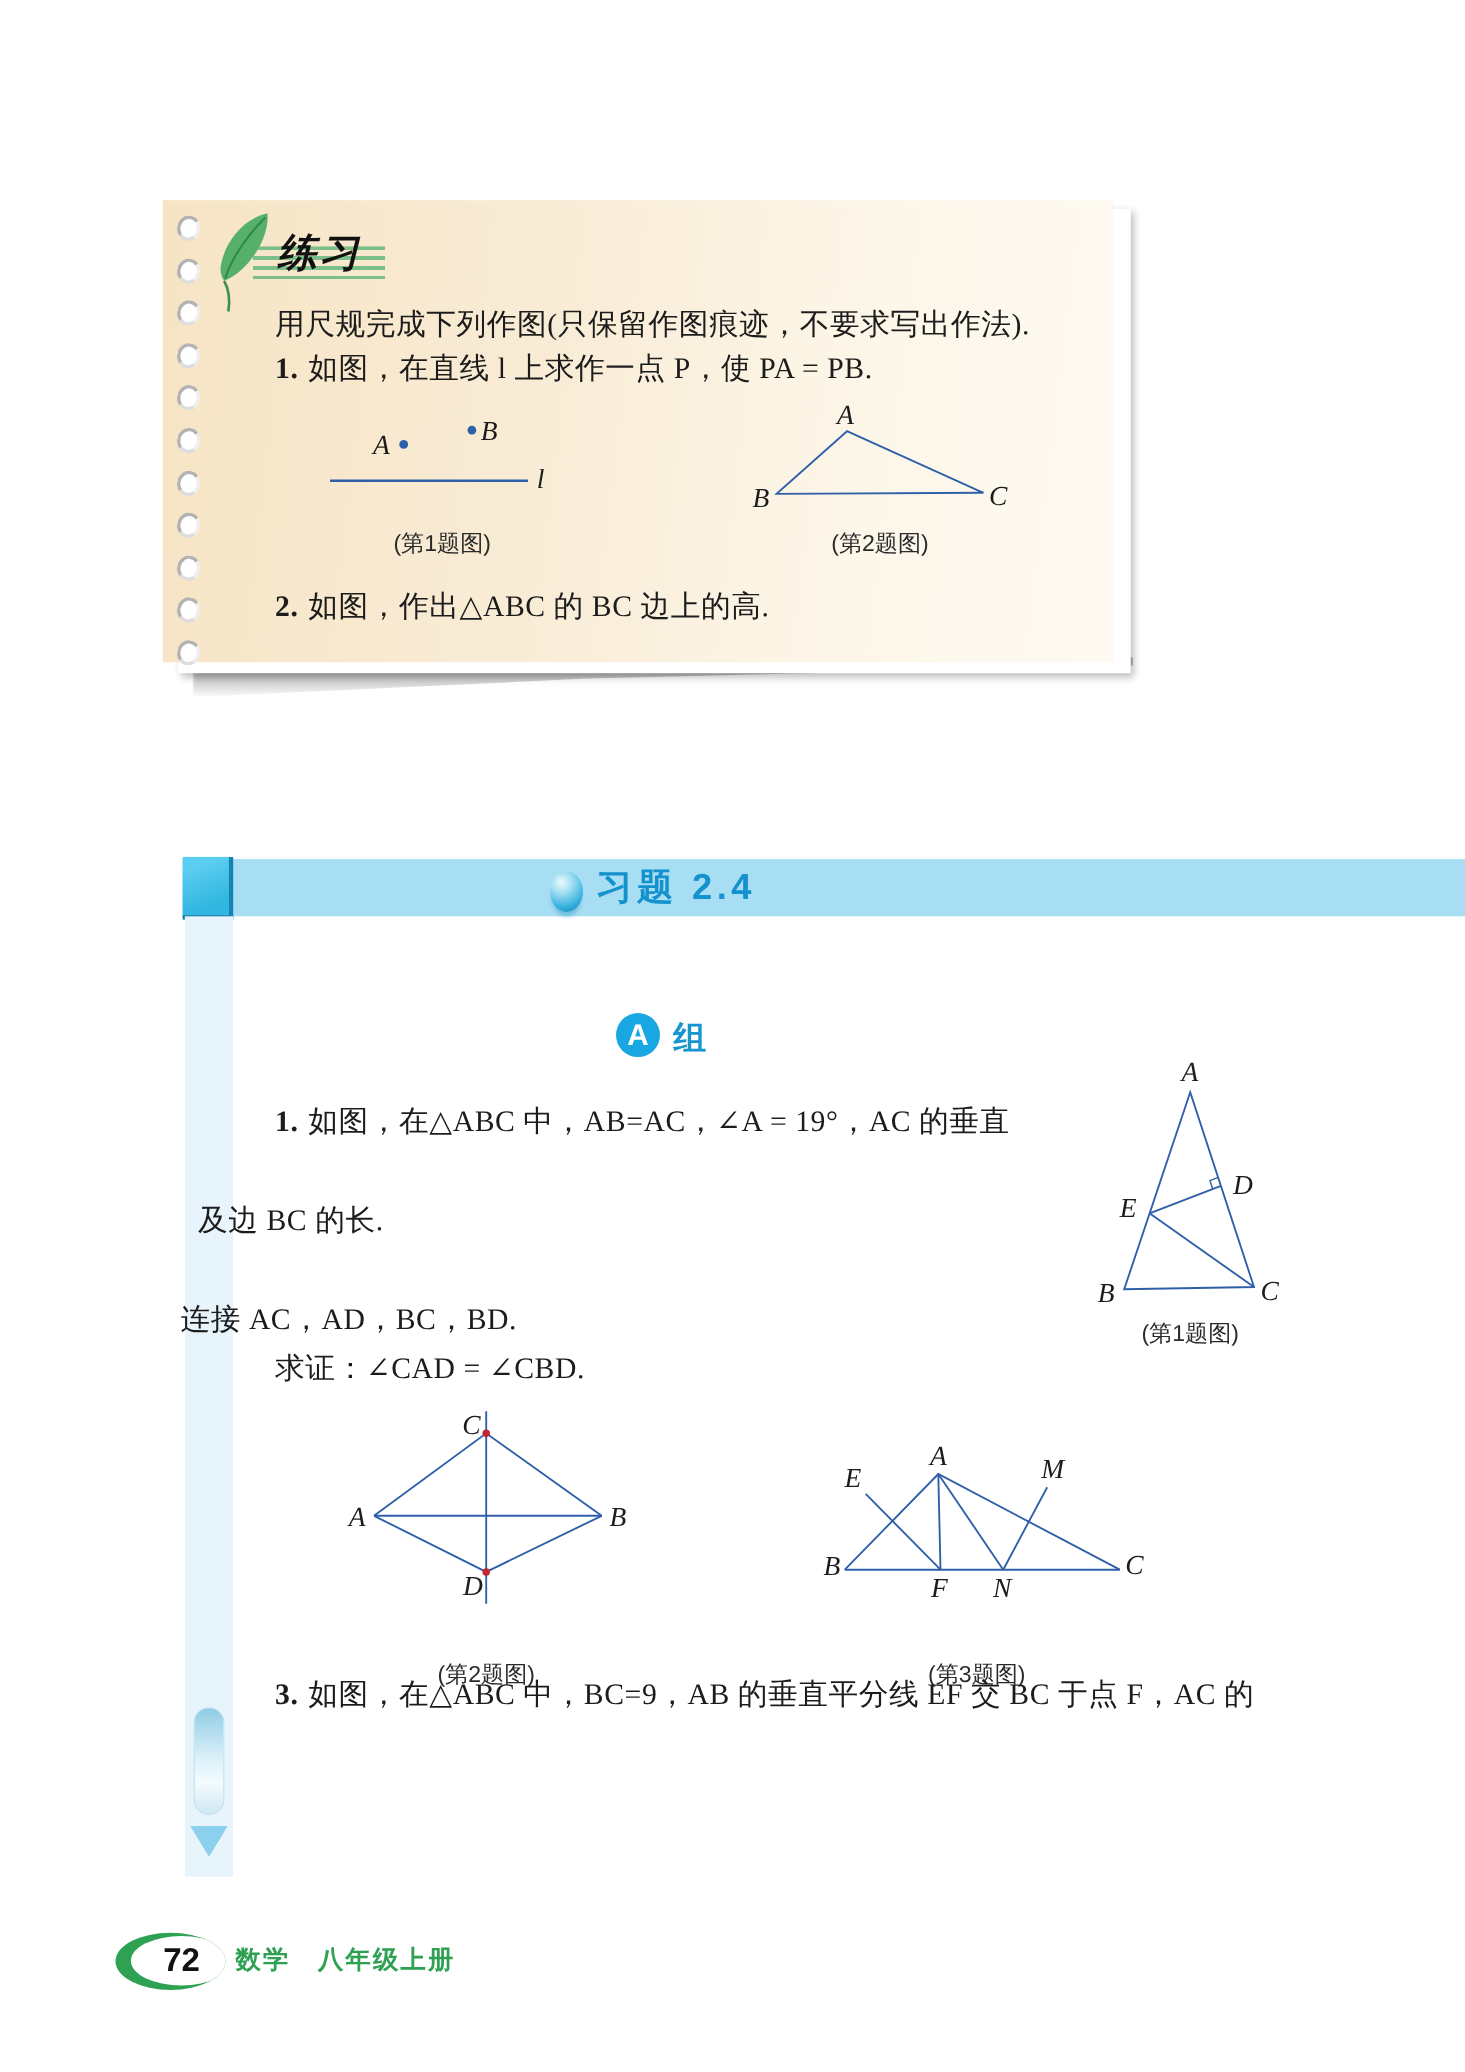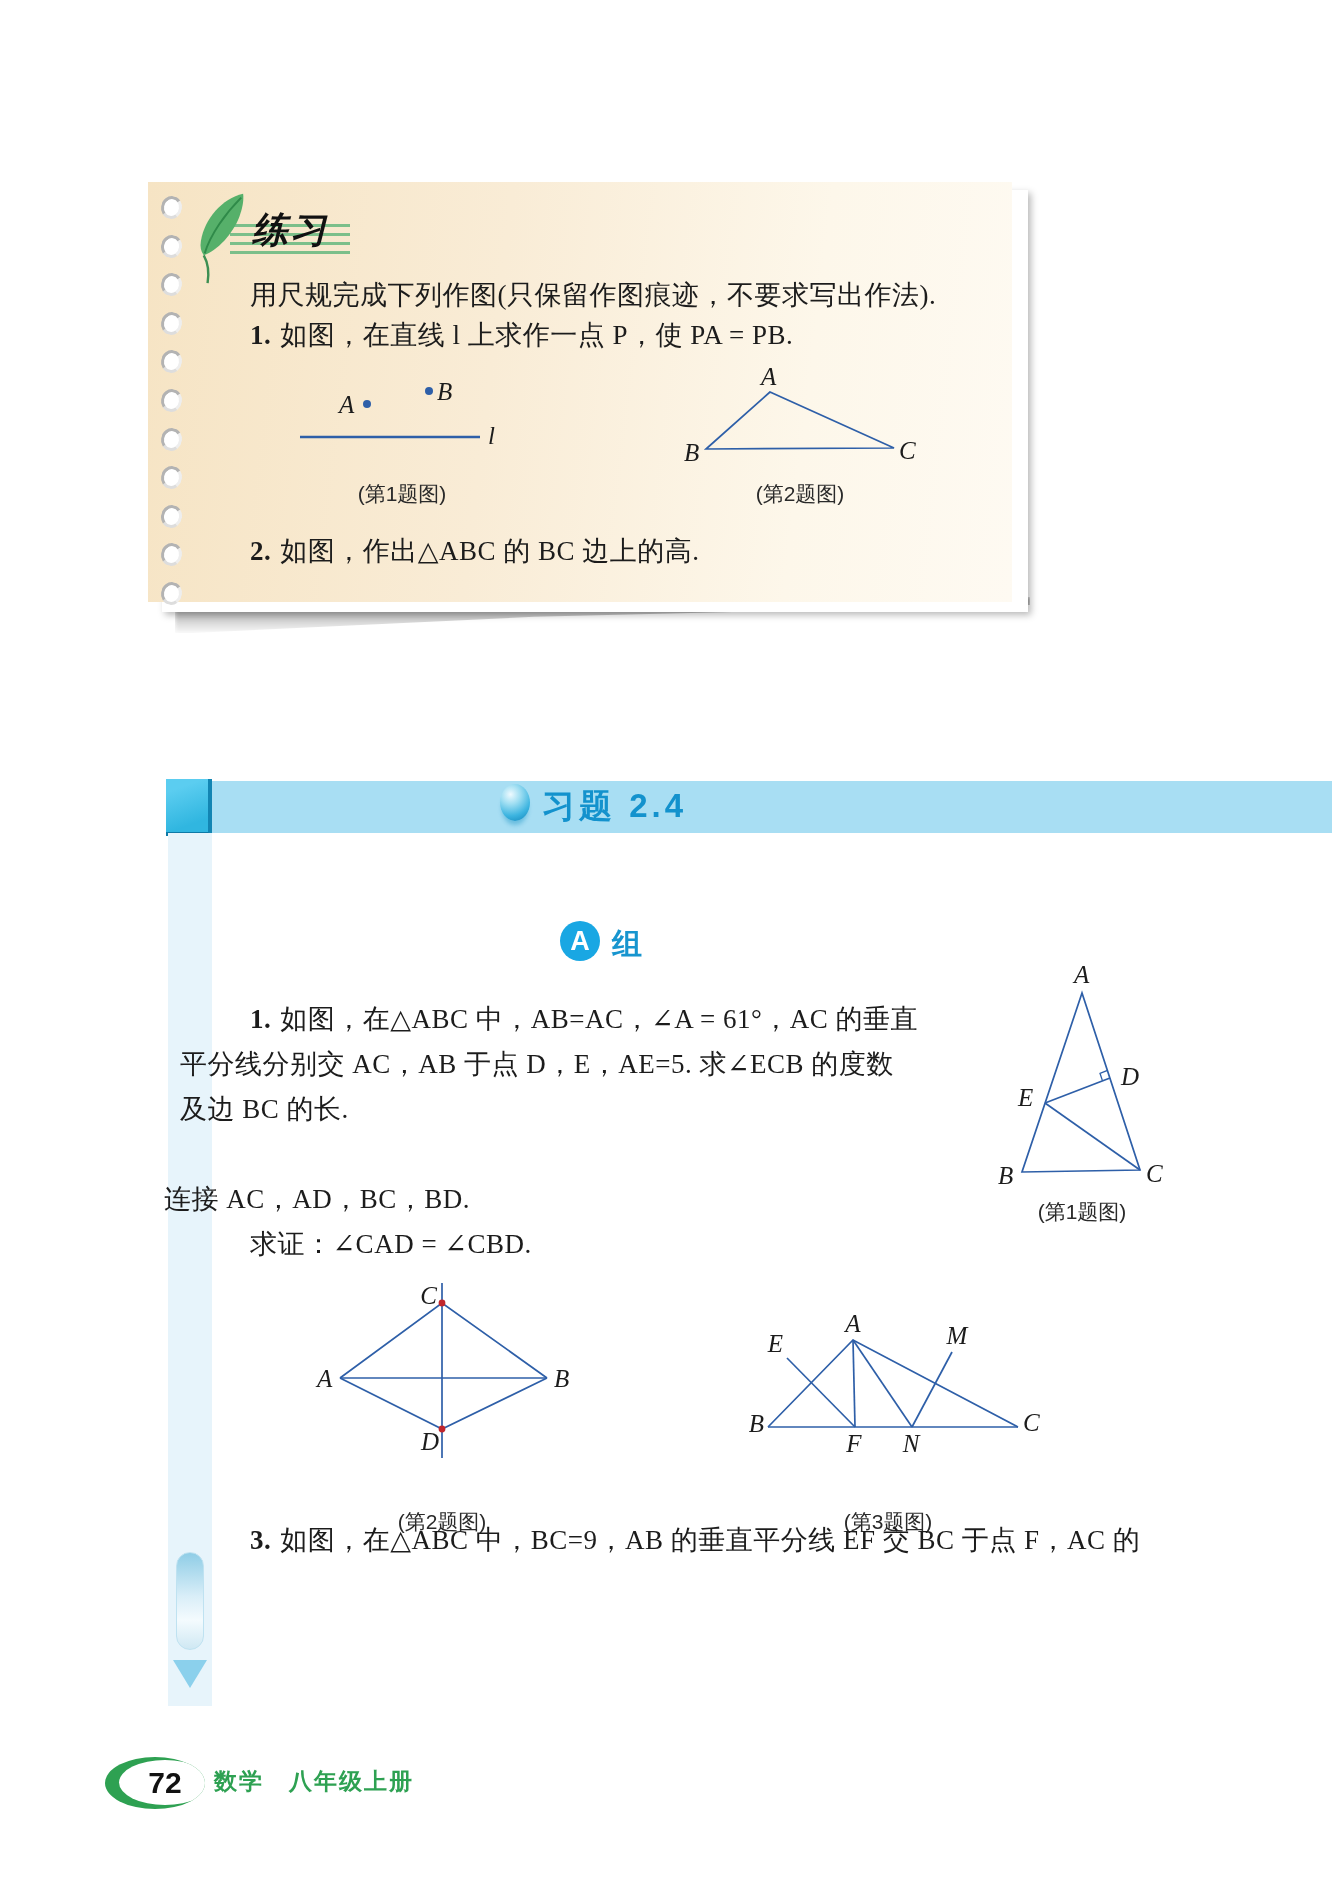--- a/index.html
+++ b/index.html
@@ -34,21 +34,21 @@
   .fig .pt { fill:#2e5fa8; stroke:none; }
   .fig .ptred { fill:#c1272d; stroke:none; }
   .fig text { font-family:"Liberation Serif","DejaVu Serif",serif; font-style:italic; font-size:25px;
     fill:#1c1c1c; stroke:none; }
 
   
   .xt-bar { position:absolute; left:166px; top:781px; width:1166px; height:52px; background:#a8def3; }
   .xt-square { position:absolute; left:166px; top:779px; width:46px; height:57px;
     background:linear-gradient(160deg,#5bcdf0 20%,#30b6e0 80%);
     border-right:4px solid #1285b3; border-bottom:4px solid #0e79a6; }
-  .xt-titlewrap { position:absolute; left:500px; top:784px; display:flex; align-items:flex-start; gap:12px; }
+  .xt-titlewrap { position:absolute; left:500px; top:784px; display:flex; align-items:flex-end; gap:12px; }
   .globe { width:30px; height:37px; border-radius:50%;
     background:radial-gradient(circle at 35% 28%, #eefaff 0%, #9fdef2 30%, #3cb4e0 65%, #0f82b8 100%);
     box-shadow:0 6px 4px -2px rgba(30,150,200,.45); }
   .xt-title { font-family:"Liberation Sans","DejaVu Sans",sans-serif; font-size:33px; font-weight:bold;
     color:#1392cd; letter-spacing:4px; }
 
   .sidebar { position:absolute; left:168px; top:833px; width:44px; height:873px; background:#e7f4fb; }
   .scroll-thumb { position:absolute; left:8px; top:719px; width:28px; height:98px; border-radius:14px;
     background:linear-gradient(180deg,#8fcde6 0%,#d9eef8 45%,#f4fbfe 70%,#cfe8f3 100%);
     border:1px solid #bfe2f1; }
@@ -137,23 +137,22 @@
 
   <div class="sidebar">
     <div class="scroll-thumb"></div>
     <div class="scroll-arrow"></div>
   </div>
 
   <div class="group-badge">A</div>
   <div class="group-label">组</div>
 
   <div class="bodyline" style="left:250px; top:1001px;">
-    <span class="qnum">1.</span><span>如图，在△ABC 中，AB=AC，∠A = 61°，AC 的垂直</span>
-  </div>
-  <div class="bodyline" style="left:180px; top:1046px;">平分线分别交 AC，AB 于点 D，E，AE=5. 求∠ECB 的度数</div>
+    <span class="qnum">1.</span><span>如图，在△ABC 中，AB=AC，∠A = 19°，AC 的垂直</span>
+  </div>
   <div class="bodyline" style="left:180px; top:1091px;">及边 BC 的长.</div>
 
   <div class="bodyline" style="left:164px; top:1181px;">连接 AC，AD，BC，BD.</div>
   <div class="bodyline" style="left:250px; top:1226px;">求证：∠CAD = ∠CBD.</div>
 
   <svg class="fig" style="left:990px; top:958px;" width="195" height="232" viewBox="0 0 195 232">
     <polygon points="92,35 32,214 150,212"></polygon>
     <polyline points="55,145 120,120"></polyline>
     <polyline points="55,145 150,212"></polyline>
     <polyline points="117.5,112.4 110,115.3 112.5,122.9" style="stroke-width:1.3"></polyline>

